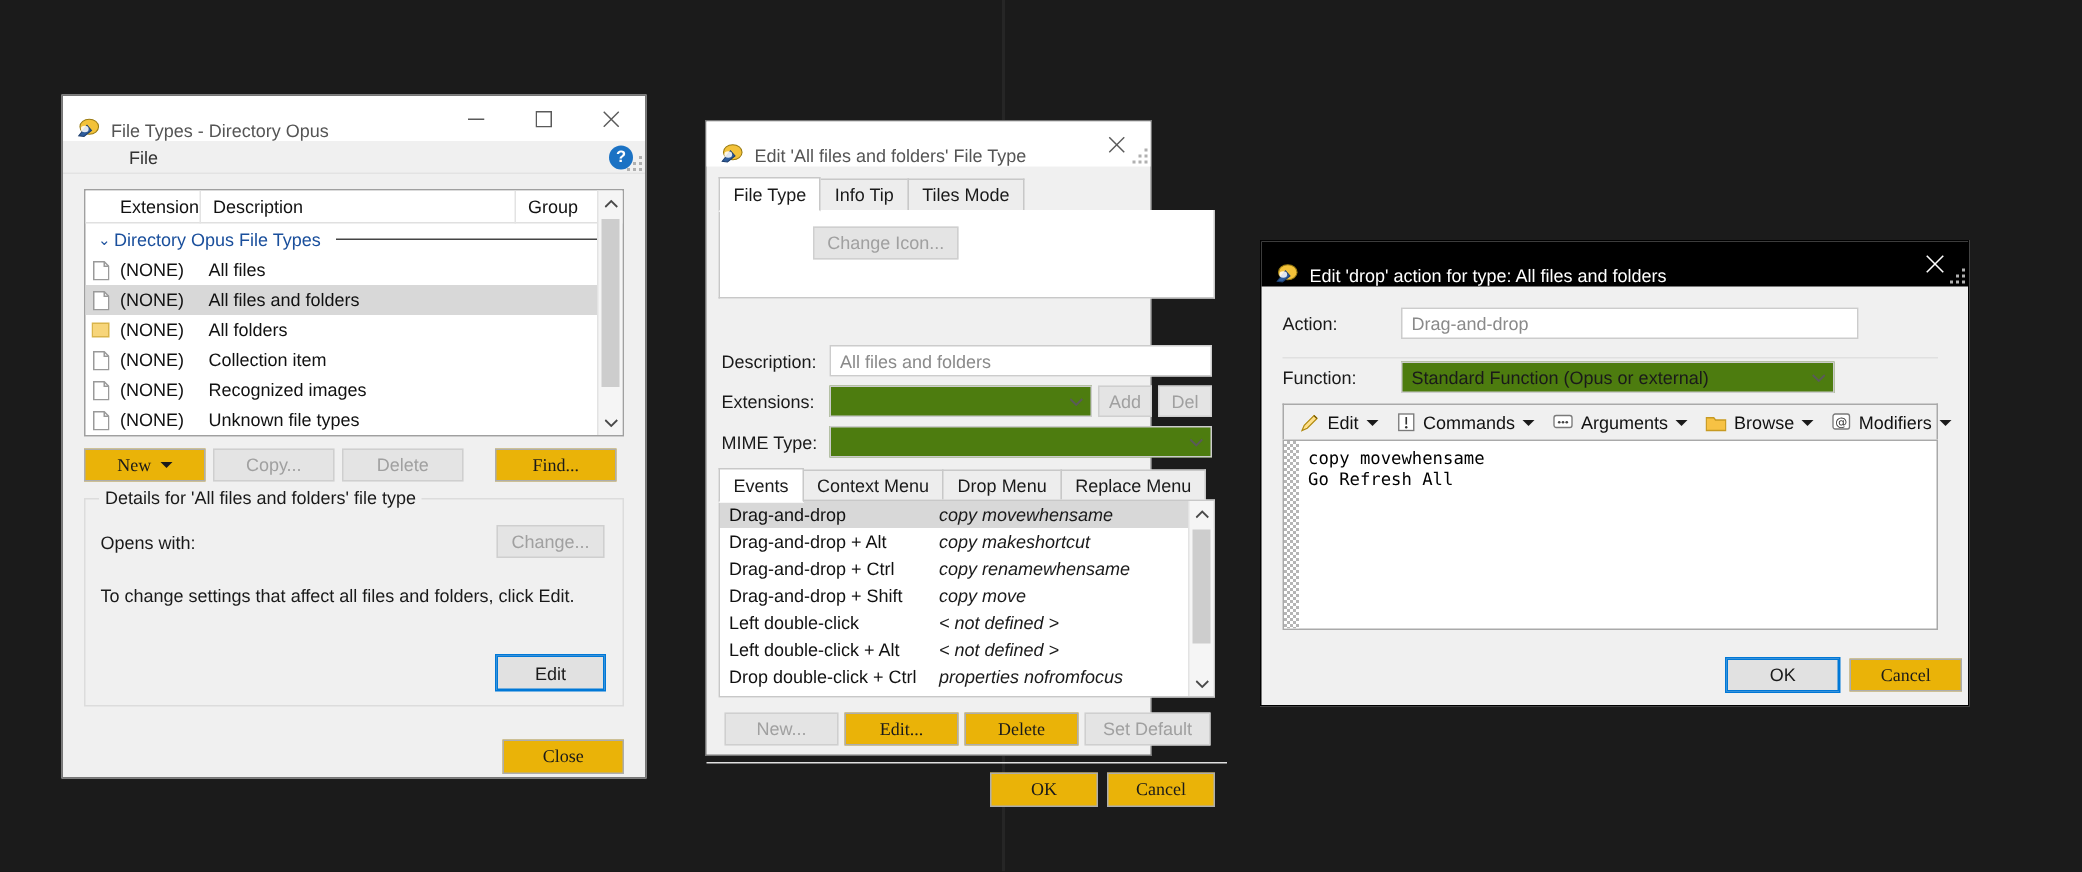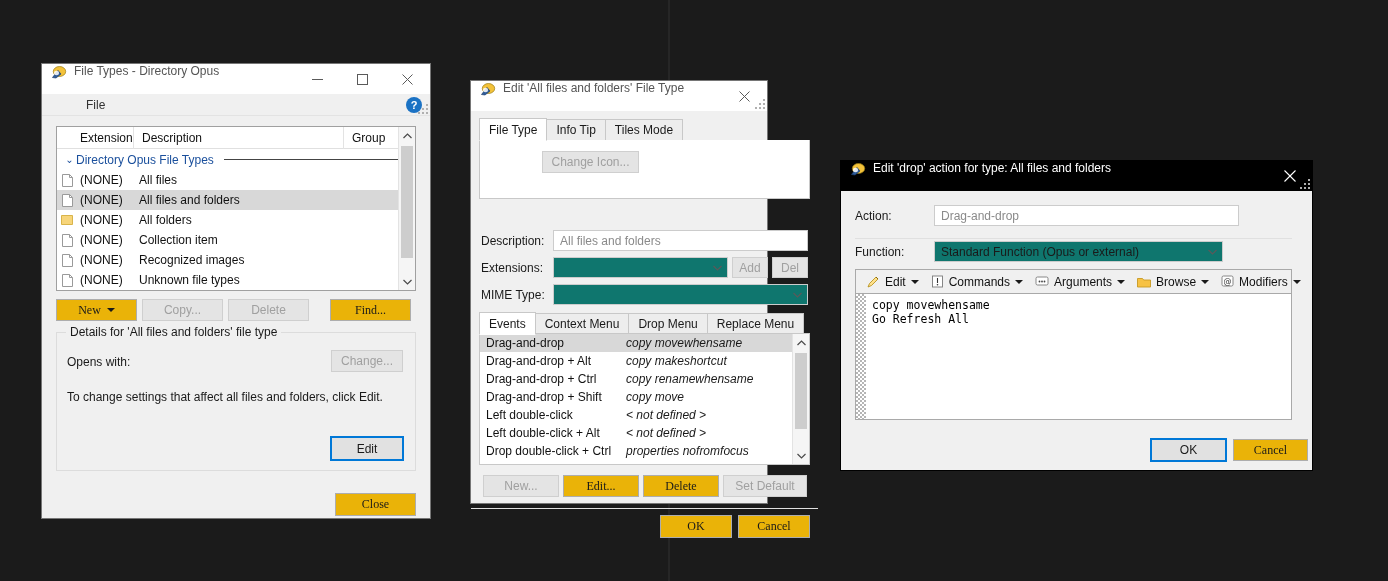--- a/index.html
+++ b/index.html
@@ -25,21 +25,21 @@
   .window {
     position: absolute;
     background: #f0f0f0;
     border: 1px solid #767676;
     box-shadow: 0 0 0 0 rgba(0,0,0,0);
   }
   .titlebar {
     height: 30px;
     background: #ffffff;
     display: flex;
-    align-items: flex-start;
+    align-items: flex-end;
     padding: 0 0 0 8px;
     position: relative;
   }
   .titlebar.dark {
     background: #000000;
   }
   .title-text {
     font-size: 12px;
     color: #555555;
     margin-left: 7px;
@@ -175,21 +175,21 @@
   .tbox {
     position: absolute;
     background: #ffffff;
     border: 1px solid #cccccc;
     font-size: 12px; color: #8a8a8a;
     display: flex; align-items: center;
     padding-left: 6px;
   }
   .combo {
     position: absolute;
-    background: #0f766e;
+    background: #4d7c0f;
     border: 1px solid #cccccc;
     font-size: 12px; color: #1a1a1a;
     display: flex; align-items: center;
     padding-left: 6px;
   }
   .combo-arrow {
     margin-left: auto; width: 20px;
     display: flex; align-items: center; justify-content: center;
     color: #5a5a5a; font-size: 9px;
   }

